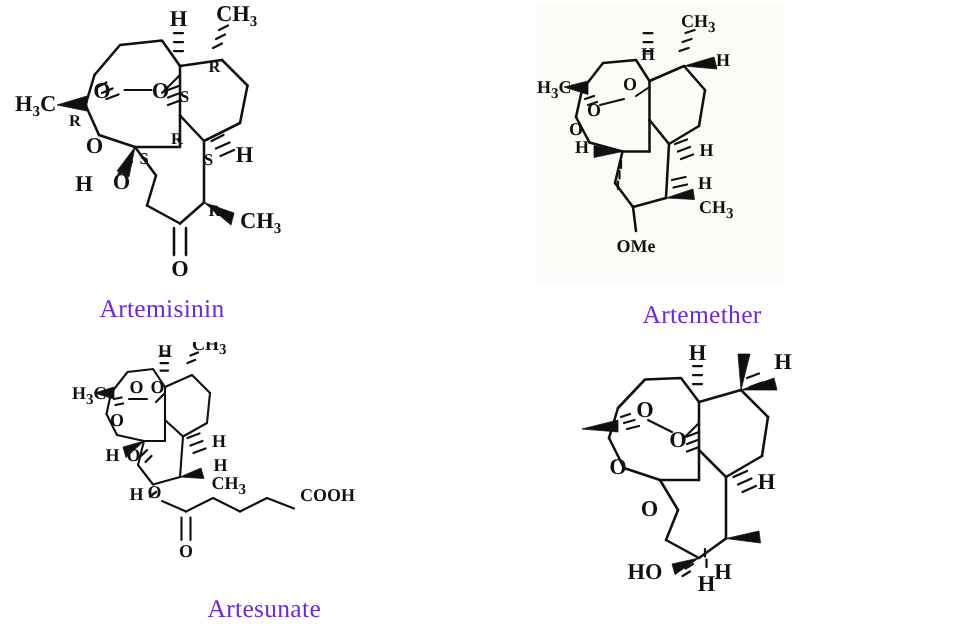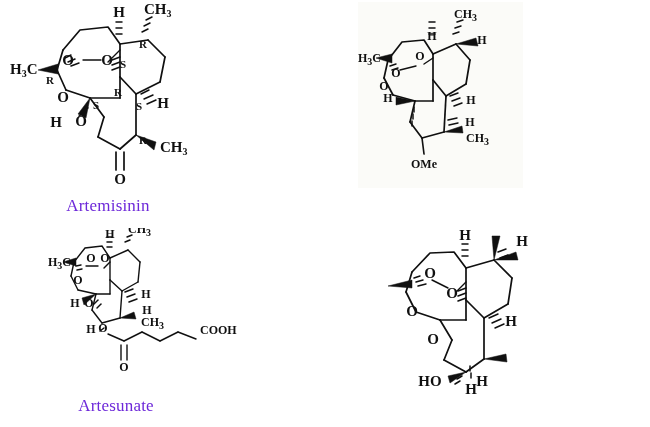--- a/index.html
+++ b/index.html
@@ -23,21 +23,21 @@
     letter-spacing:.2px;
   }
   
   #panel-artemisinin{left:8px;top:2px;}
   #panel-artemether{left:358px;top:2px;background:#fbfbf8;}
   #panel-artesunate{left:48px;top:228px;}
   #panel-dha{left:370px;top:226px;}
 
   #caption-artemisinin{left:10px;top:196px;width:196px;}
   #caption-artemether{left:370px;top:200px;width:196px;}
-  #caption-artesunate{left:18px;top:396px;width:196px;}
+  #caption-artesunate{left:18px;top:396px;width:196px;text-align:right;}
   #caption-dha{left:356px;top:396px;width:226px;}
 
   svg text{font-family:"Liberation Serif", serif;fill:#101010;}
   .atom{font-size:15px;font-weight:700;}
   .atom-sm{font-size:12px;font-weight:700;}
   .sub{font-size:10px;font-weight:700;}
   .stereo{font-size:11px;font-weight:700;}
   .bond{stroke:#101010;stroke-width:1.7;fill:none;stroke-linecap:round;stroke-linejoin:round;}
   .bond-thin{stroke:#101010;stroke-width:1.4;fill:none;stroke-linecap:round;}
   .hash{stroke:#101010;stroke-width:1.5;stroke-linecap:round;}
@@ -188,20 +188,21 @@
       <text class="atom-sm" x="74" y="38" text-anchor="middle">H</text>
       <text class="atom-sm" x="96" y="16">CH<tspan class="sub" dy="3">3</tspan></text>
       <text class="atom-sm" x="124" y="42" text-anchor="middle">H</text>
       <text class="atom-sm" x="113" y="102" text-anchor="middle">H</text>
       <text class="atom-sm" x="112" y="124" text-anchor="middle">H</text>
       <text class="atom-sm" x="108" y="140">CH<tspan class="sub" dy="3">3</tspan></text>
       <text class="atom-sm" x="30" y="100" text-anchor="middle">H</text>
       <text class="atom-sm" x="66" y="166" text-anchor="middle">OMe</text>
     </svg>
   </div>
+  <div class="caption" id="caption-artemether">Artemether</div>
 
   <div class="panel" id="panel-artesunate">
     <svg class="struct-svg" width="245" height="150" viewBox="0 0 245 150">
 
       <path class="bond-thin" d="M26,34 L37,20 L54,18 L62,30"></path>
       <path class="bond-thin" d="M26,34 L23,48"></path>
       <path class="bond-thin" d="M23,48 L30,62"></path>
       <path class="bond-thin" d="M30,62 L48,66"></path>
 
       <path class="bond-thin" d="M38,38 L50,38"></path>

